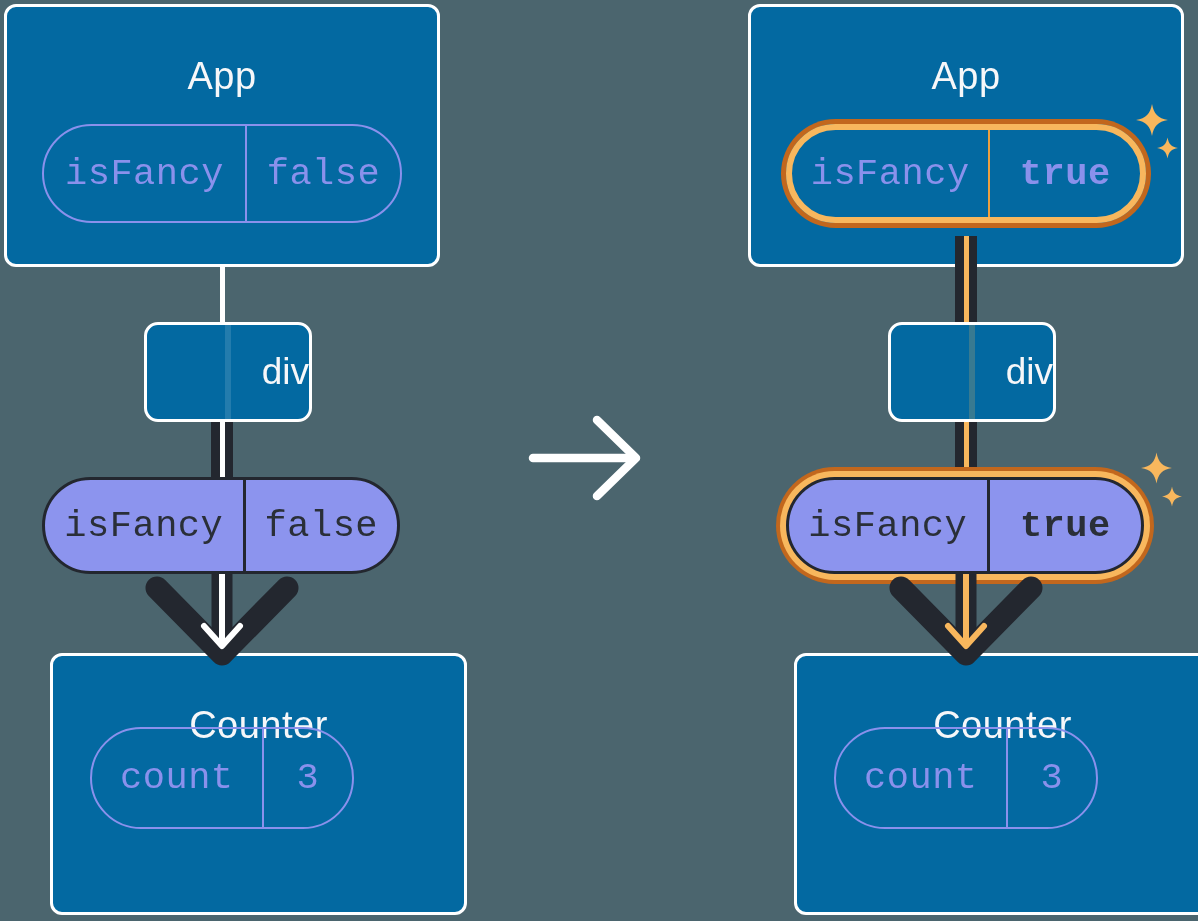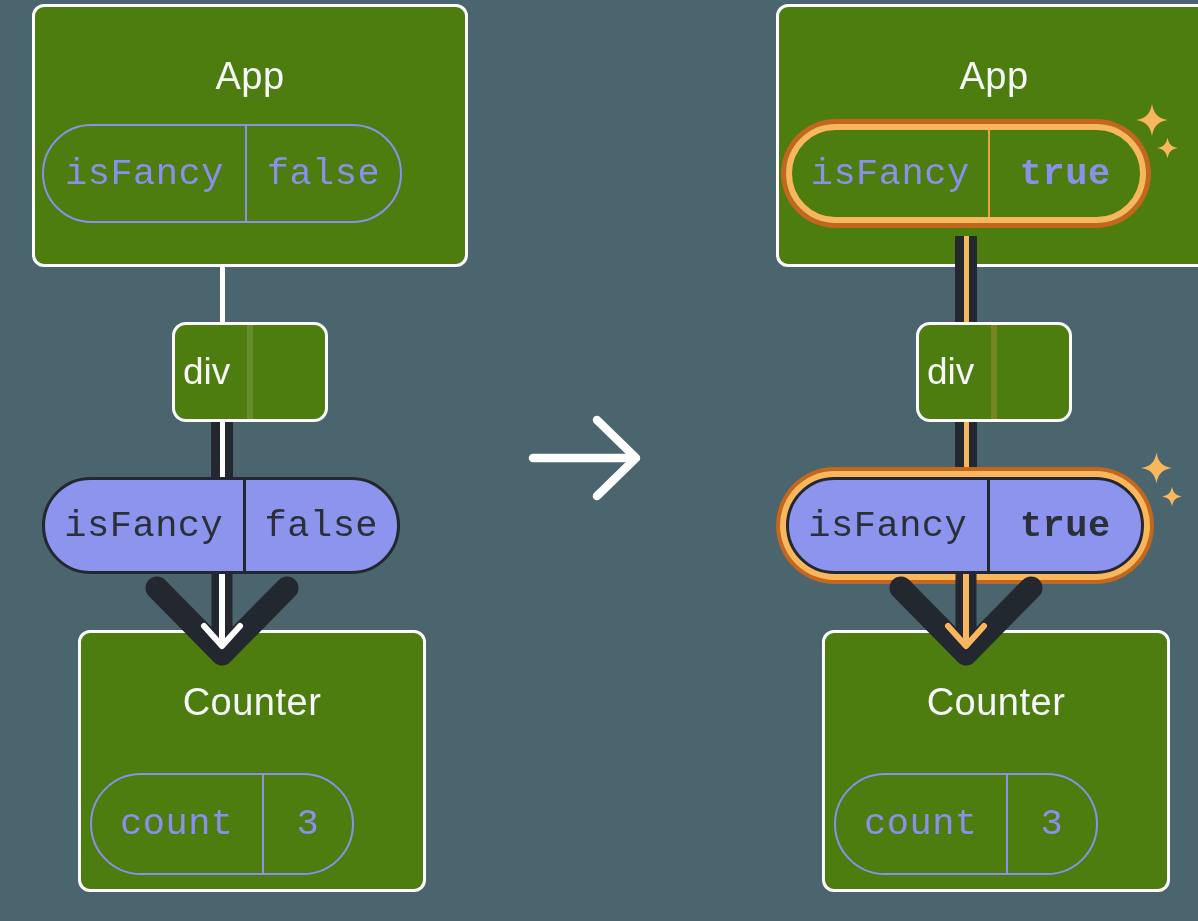--- a/index.html
+++ b/index.html
@@ -8,29 +8,29 @@
     background:#4B656E;
     font-family:"Liberation Sans", sans-serif;
     -webkit-font-smoothing:antialiased;
   }
   .col{position:absolute;top:0;width:444px;height:921px;}
   .col.left{left:0;}
   .col.right{left:744px;}
 
   
   .card{
-    position:absolute;background:#4d7c0f;border:3px solid #FFFFFF;
-    border-radius:12px;box-sizing:border-box;margin-left:28px;
+    position:absolute;background:#0369a1;border:3px solid #FFFFFF;
+    border-radius:12px;box-sizing:border-box;
   }
   .app-card{left:4px;top:4px;width:436px;height:263px;z-index:1;}
   .div-card{
-    left:144px;top:322px;width:156px;height:100px;border-radius:14px;z-index:6;
-    display:flex;align-items:center;justify-content:flex-start;padding-left:8px;
+    left:144px;top:322px;width:168px;height:100px;border-radius:14px;z-index:6;
+    display:flex;align-items:center;justify-content:flex-end;
   }
-  .counter-card{left:50px;top:630px;width:348px;height:262px;z-index:1;}
+  .counter-card{left:50px;top:653px;width:417px;height:262px;z-index:1;}
 
   .card-title{
     position:absolute;left:0;right:0;top:48px;text-align:center;
     color:#F6F7F9;font-size:38px;font-weight:500;letter-spacing:.5px;
   }
   .div-label{color:#F6F7F9;font-size:37px;font-weight:500;}
 
   
   .through-line{position:absolute;left:50%;top:0;bottom:0;width:6px;margin-left:-3px;}
   .through-line.white{background:rgba(255,255,255,0.13);}
@@ -60,21 +60,21 @@
   .pill.ring-filled{
     background:#8C94EE;border:3px solid #23272F;color:#2A2F38;
     box-shadow:0 0 0 6px #F8B75D, 0 0 0 10px #C2671D;
   }
   .pill.ring-filled .seg.name{border-right:3px solid #23272F;}
 
   .bold-val{font-weight:700;}
 
   .app-pill{left:42px;top:124px;width:360px;height:99px;}
   .prop-pill{left:42px;top:477px;width:358px;height:97px;}
-  .counter-pill{left:90px;top:773px;width:264px;height:102px;}
+  .counter-pill{left:90px;top:727px;width:264px;height:102px;}
 
   
   .vline{position:absolute;}
   .line-app-div{left:219.5px;top:266px;width:5px;height:58px;background:#FFFFFF;z-index:2;}
   .line-dark-seg{left:211px;top:421px;width:22px;height:58px;background:#23272F;z-index:2;}
   .line-light-seg{left:219.5px;top:421px;width:5px;height:57px;background:#FFFFFF;z-index:3;}
   .line-dark-long{left:211px;top:236px;width:22px;height:244px;background:#23272F;z-index:2;}
   .line-orange-long{left:219.5px;top:236px;width:5px;height:244px;background:#F8B75D;z-index:3;}
 
   .arrow-down{position:absolute;left:140px;top:574px;z-index:8;}

